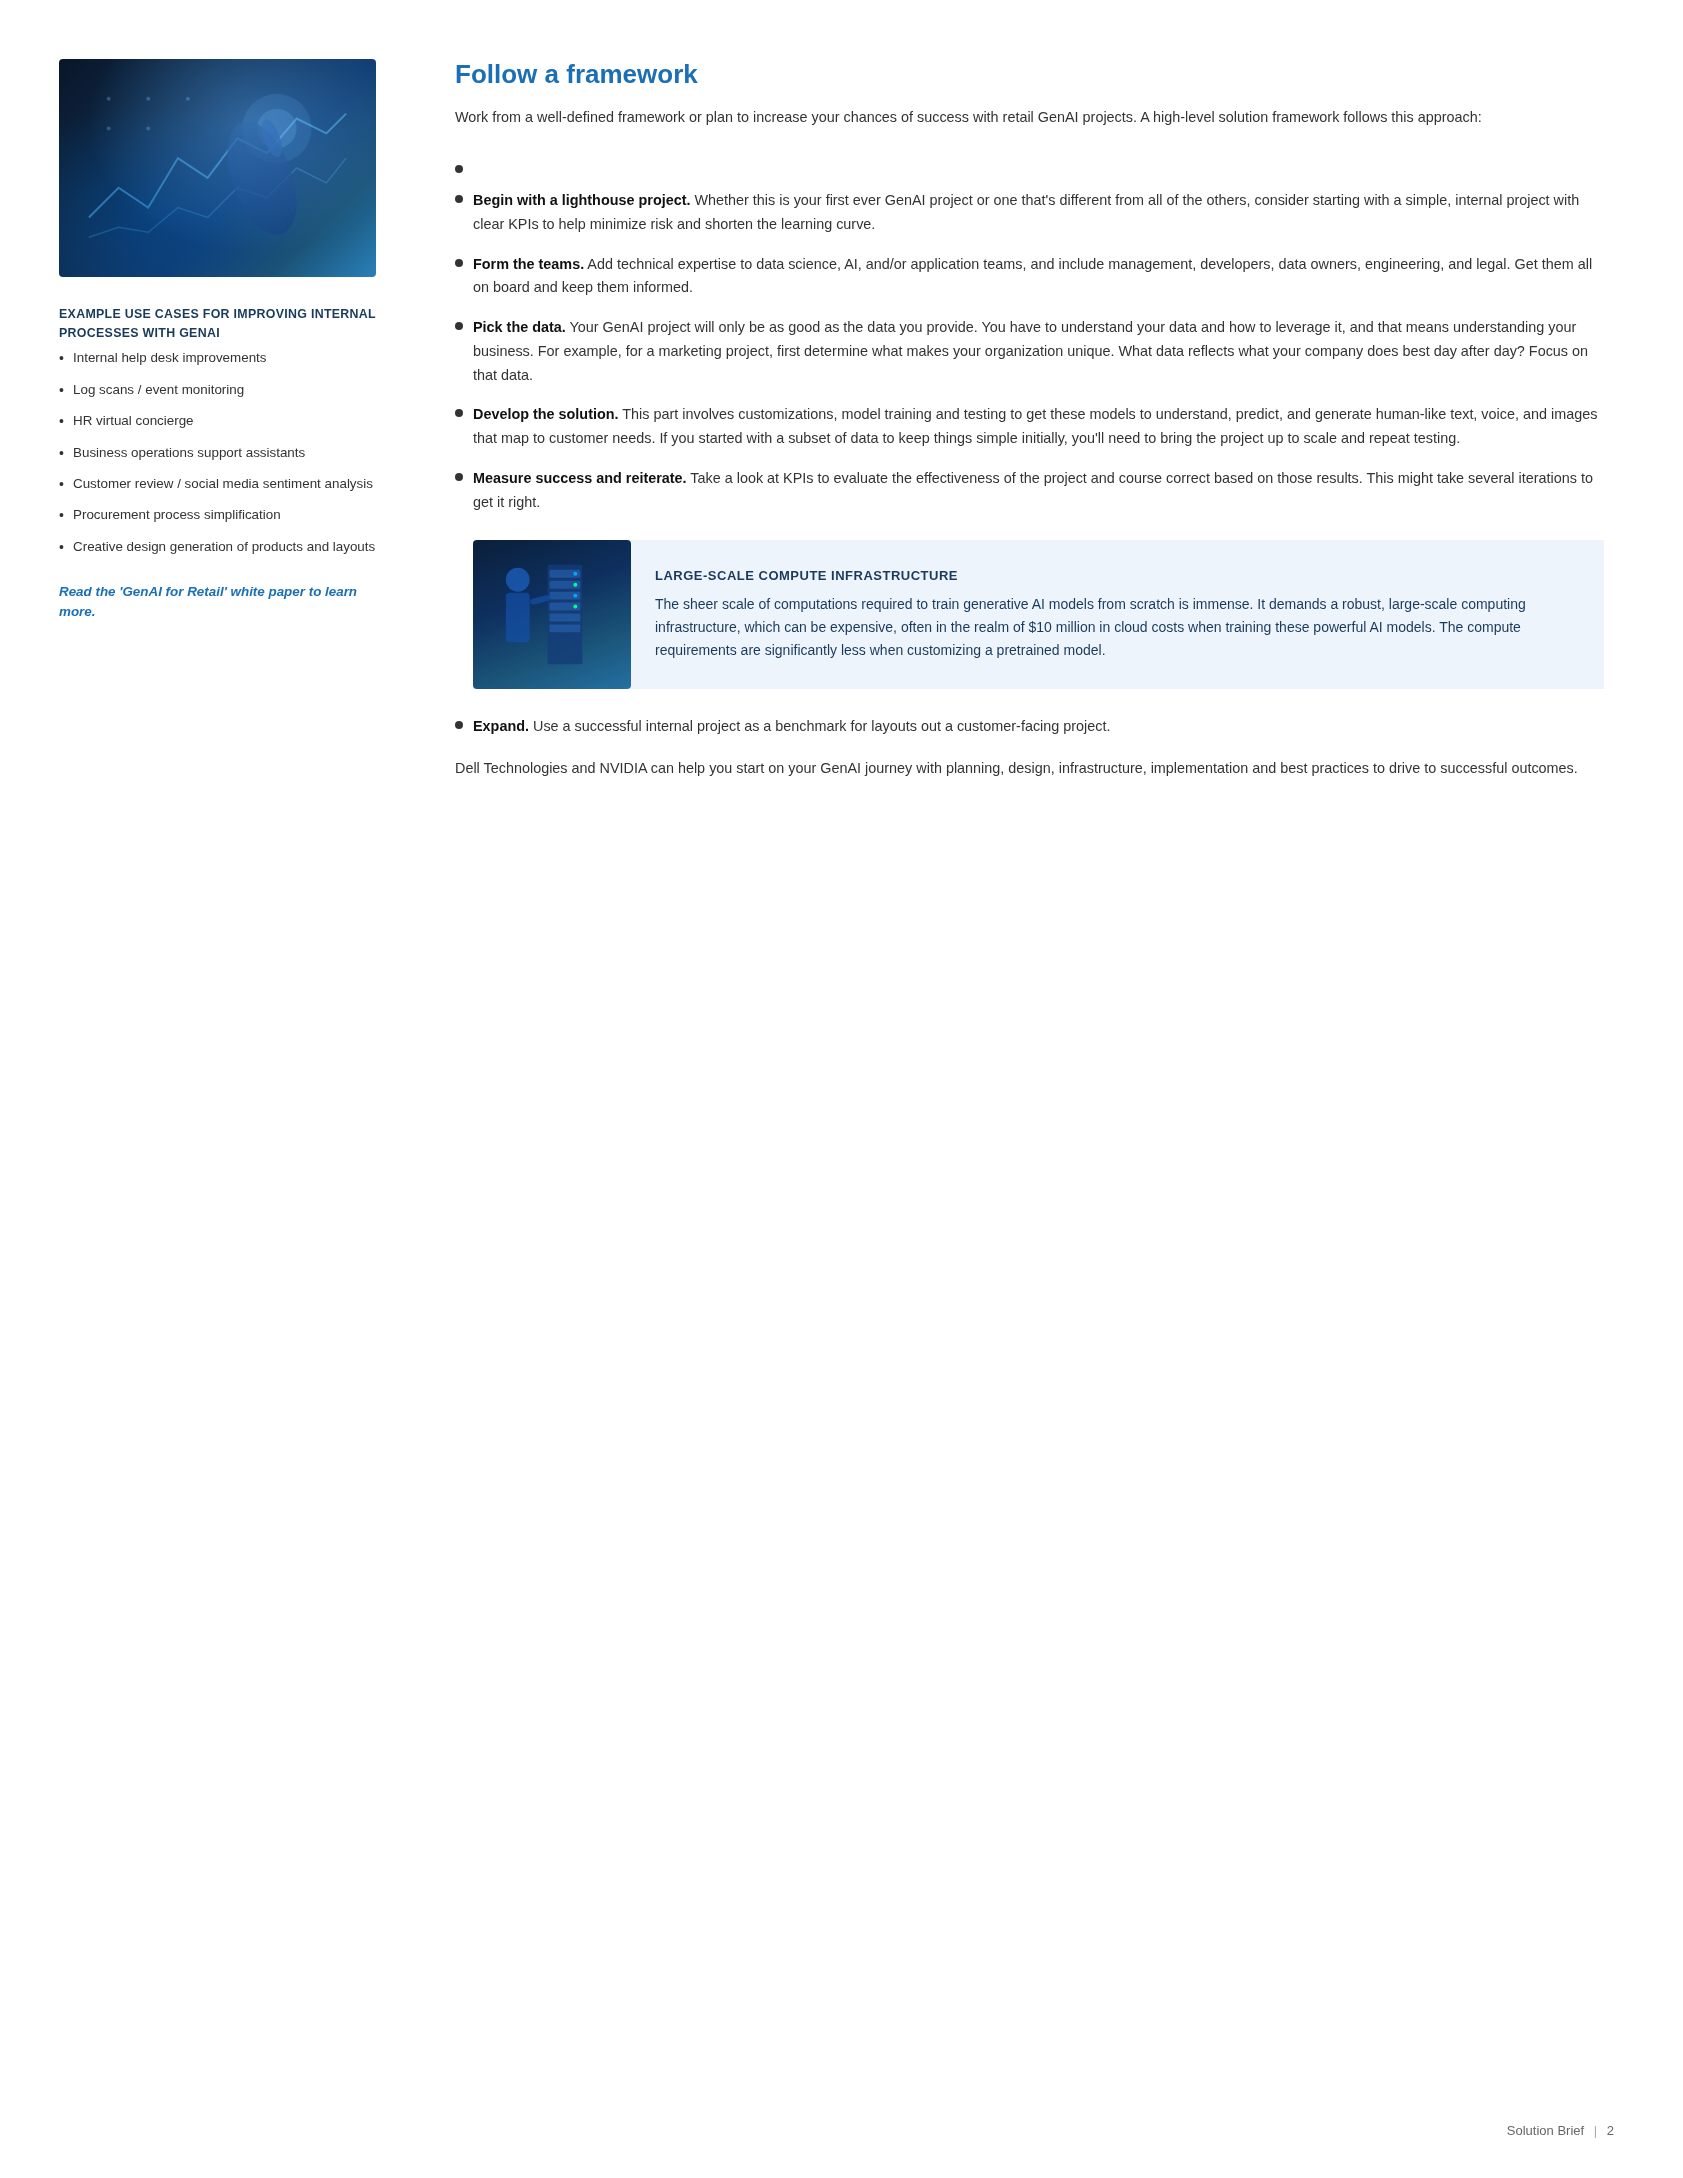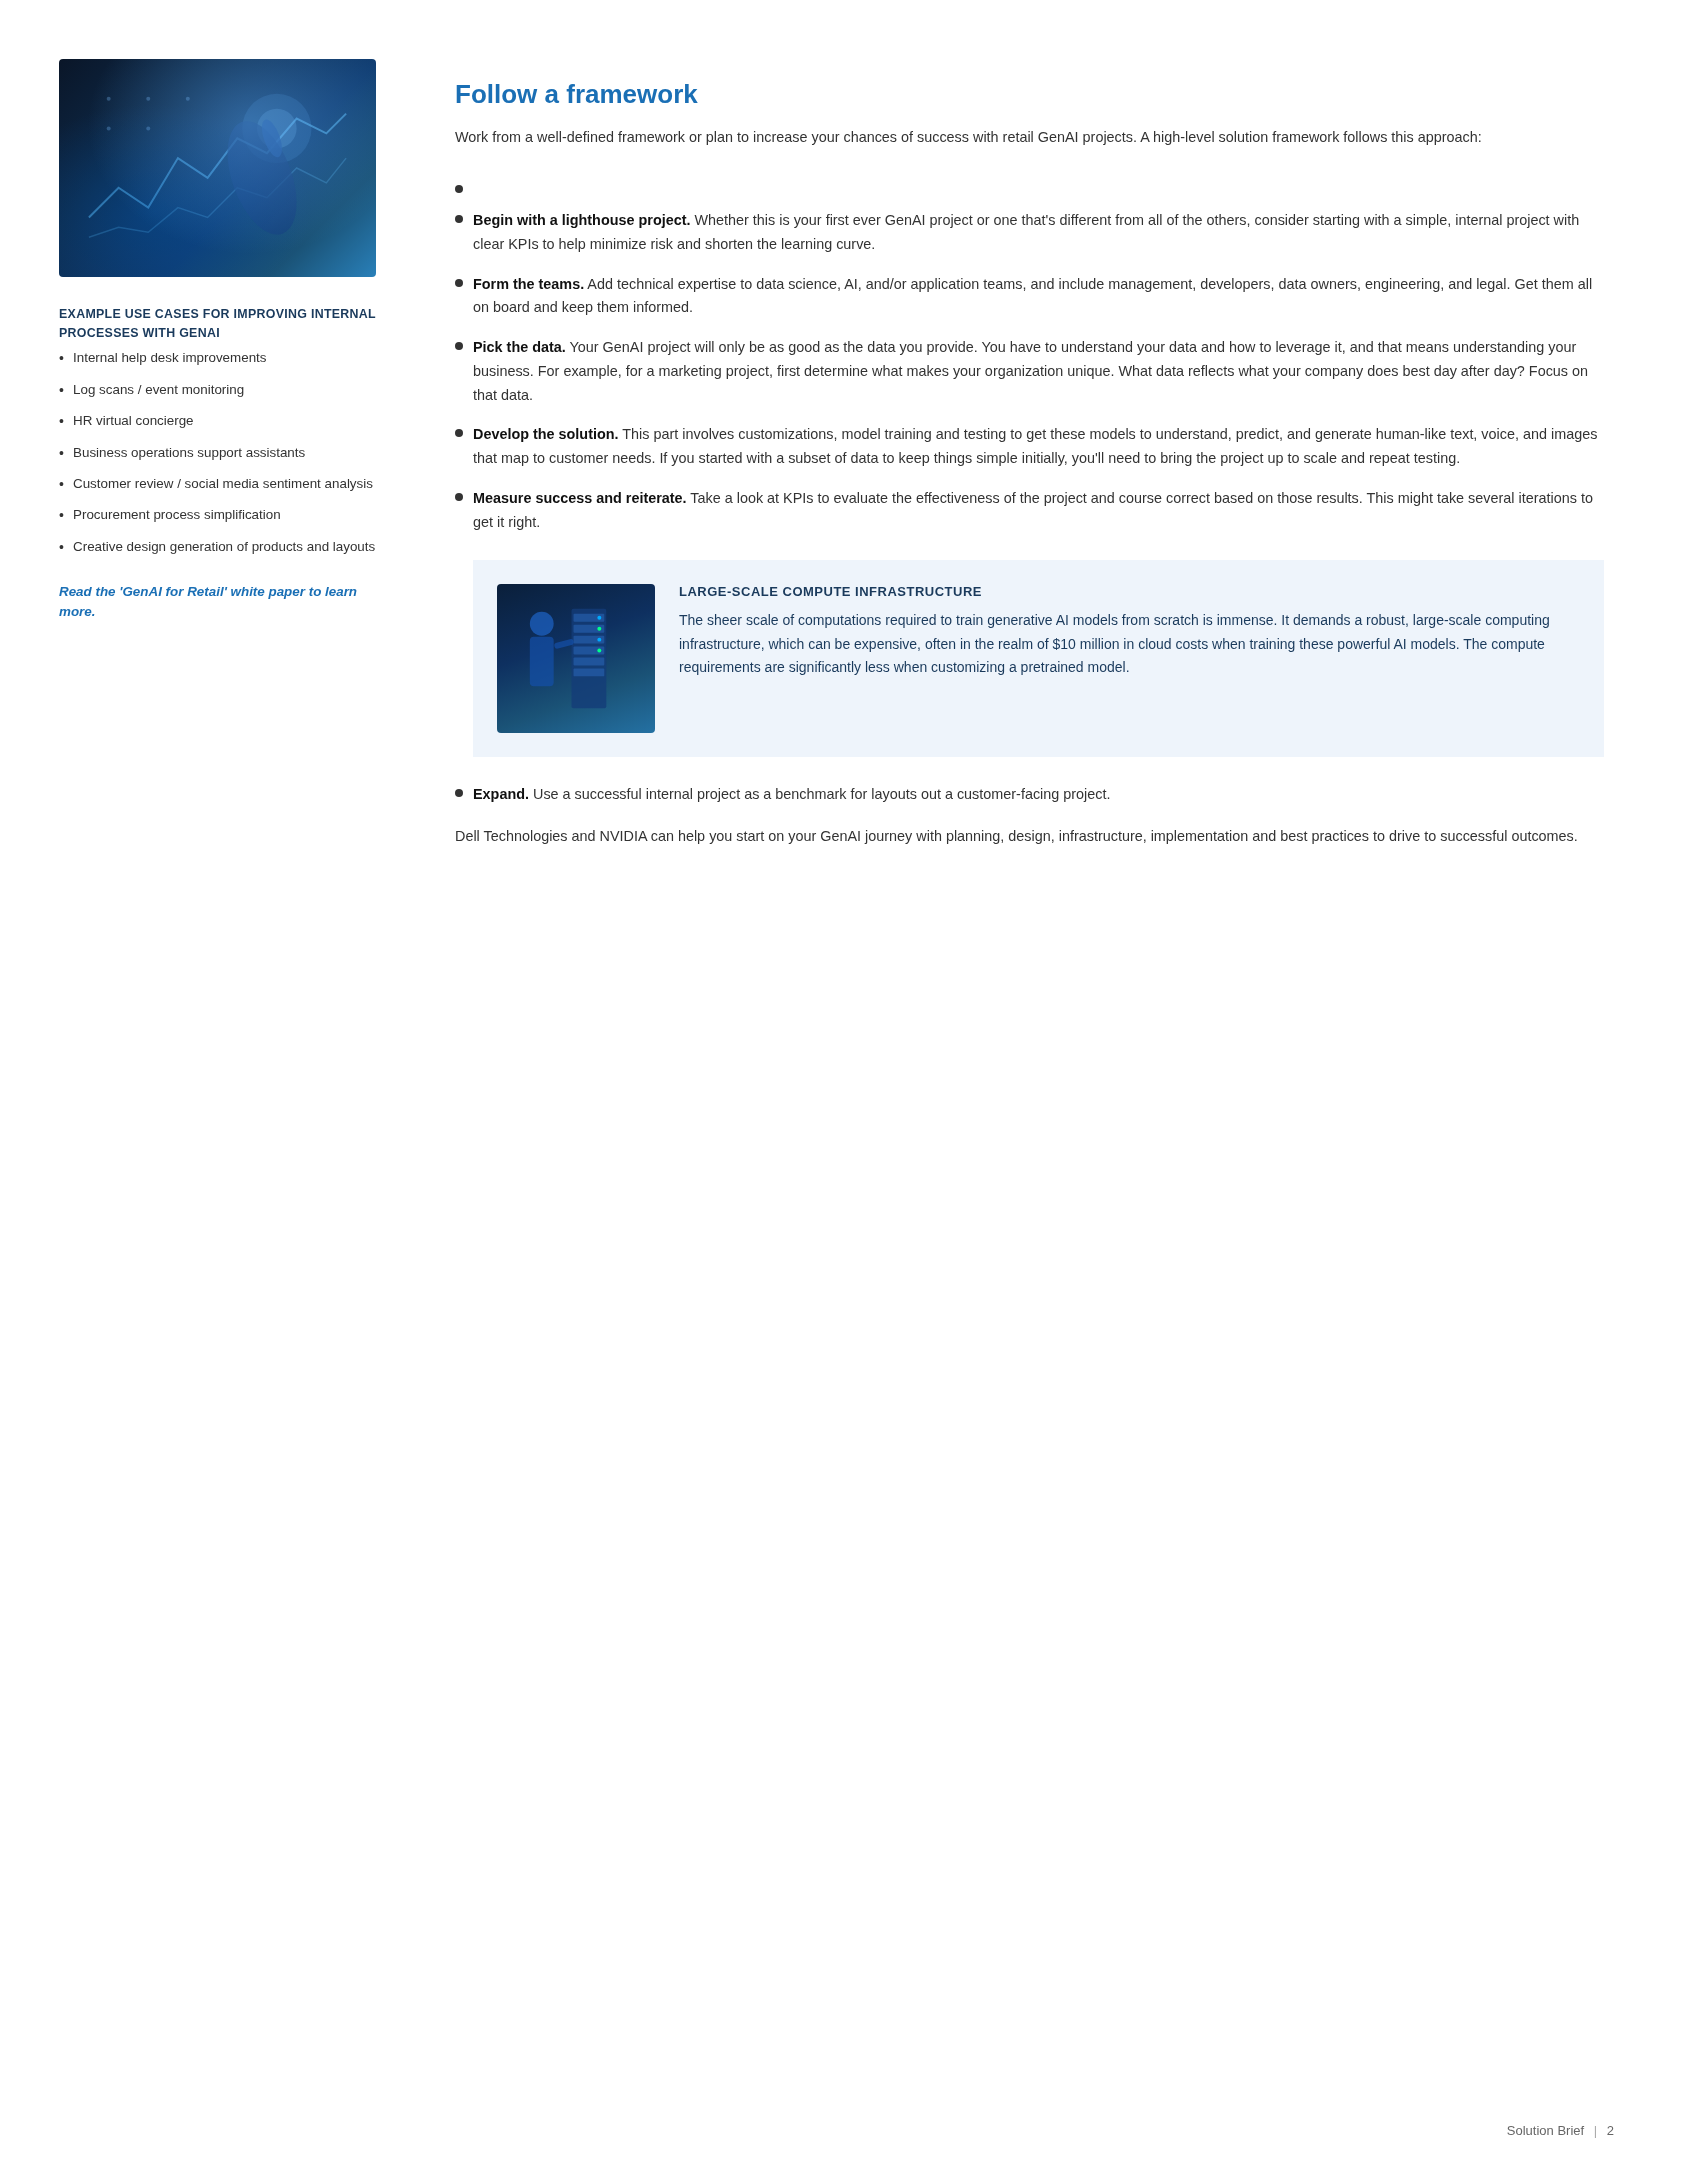--- a/index.html
+++ b/index.html
@@ -100,21 +100,20 @@
       display: flex;
       flex-direction: column;
       gap: 0;
     }
 
     .section-title {
       font-size: 26px;
       font-weight: 700;
       color: #1a6fb5;
       margin-bottom: 16px;
-      margin-top: 20px;
     }
 
     .intro-text {
       font-size: 14.4px;
       color: #333;
       line-height: 1.6;
       margin-bottom: 22px;
     }
 
     .bullet-list {
@@ -152,23 +151,22 @@
       color: #111;
     }
 
     
     .infra-box {
       background: #eef4fb;
       border-radius: 0;
       display: flex;
       flex-direction: row;
       gap: 24px;
-      padding: 24px;
       margin: 18px 0 18px 18px;
-      align-items: flex-start;
+      align-items: center;
     }
 
     .infra-image {
       width: 158px;
       height: 149px;
       flex-shrink: 0;
       background: linear-gradient(160deg, #0a1f3a 0%, #0e3060 40%, #1a5276 70%, #2471a3 100%);
       border-radius: 4px;
       position: relative;
       overflow: hidden;

